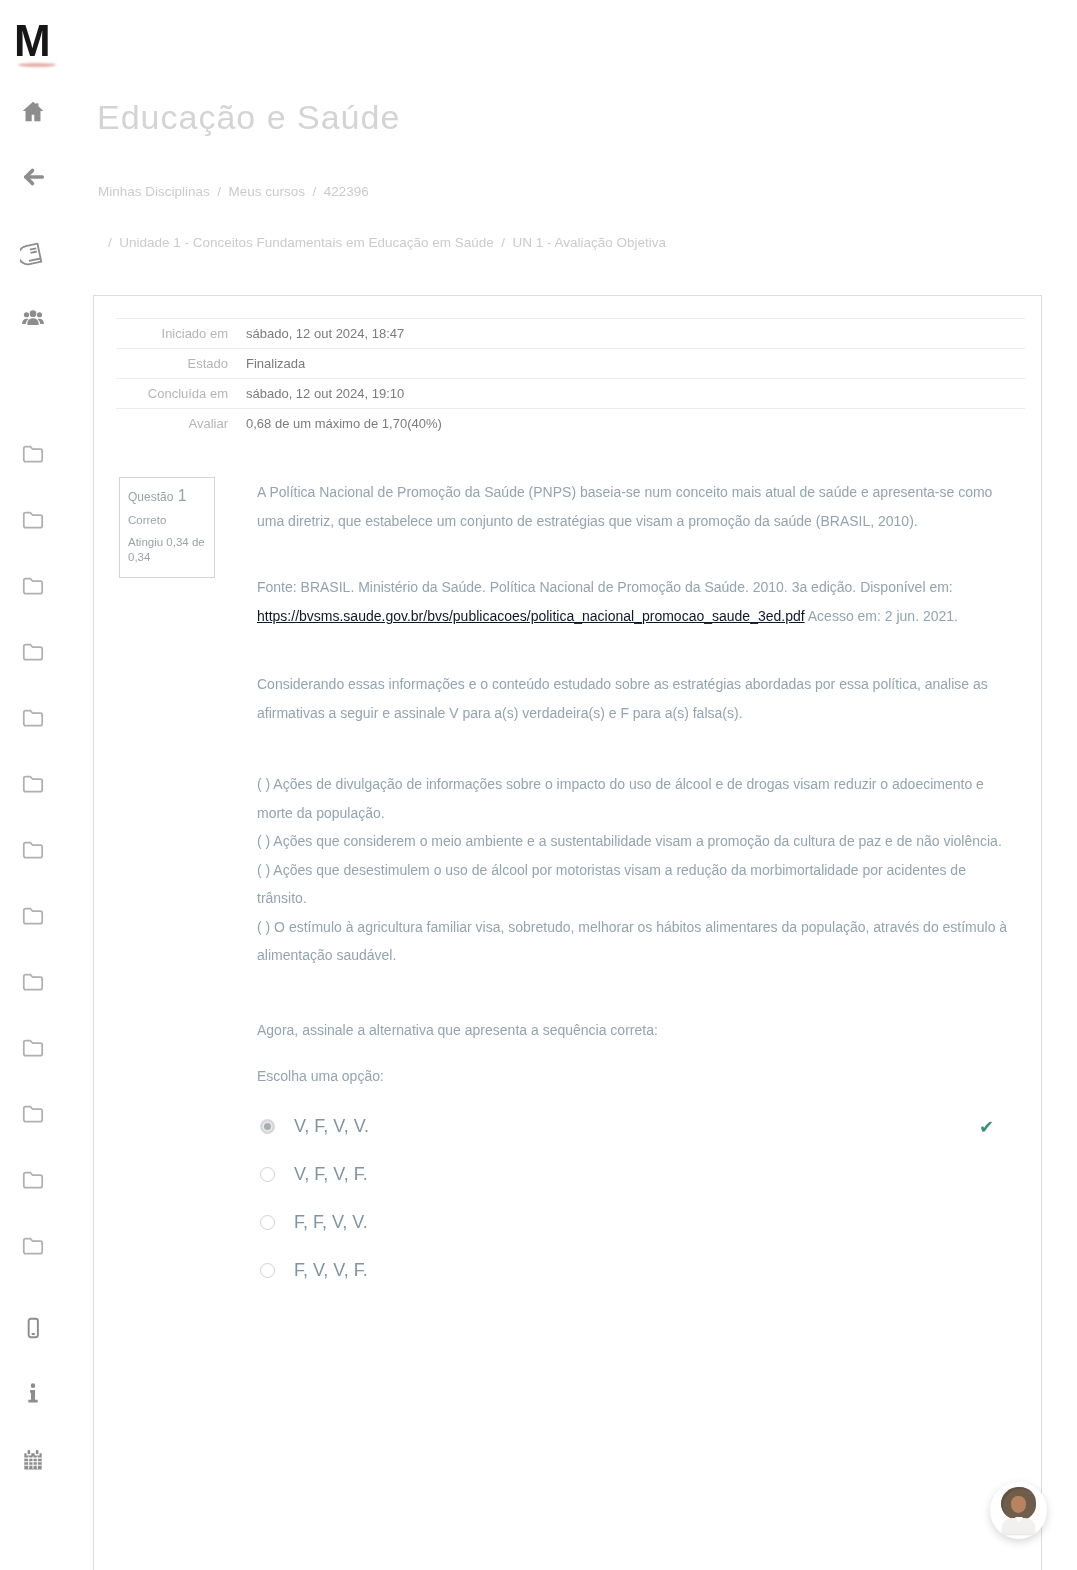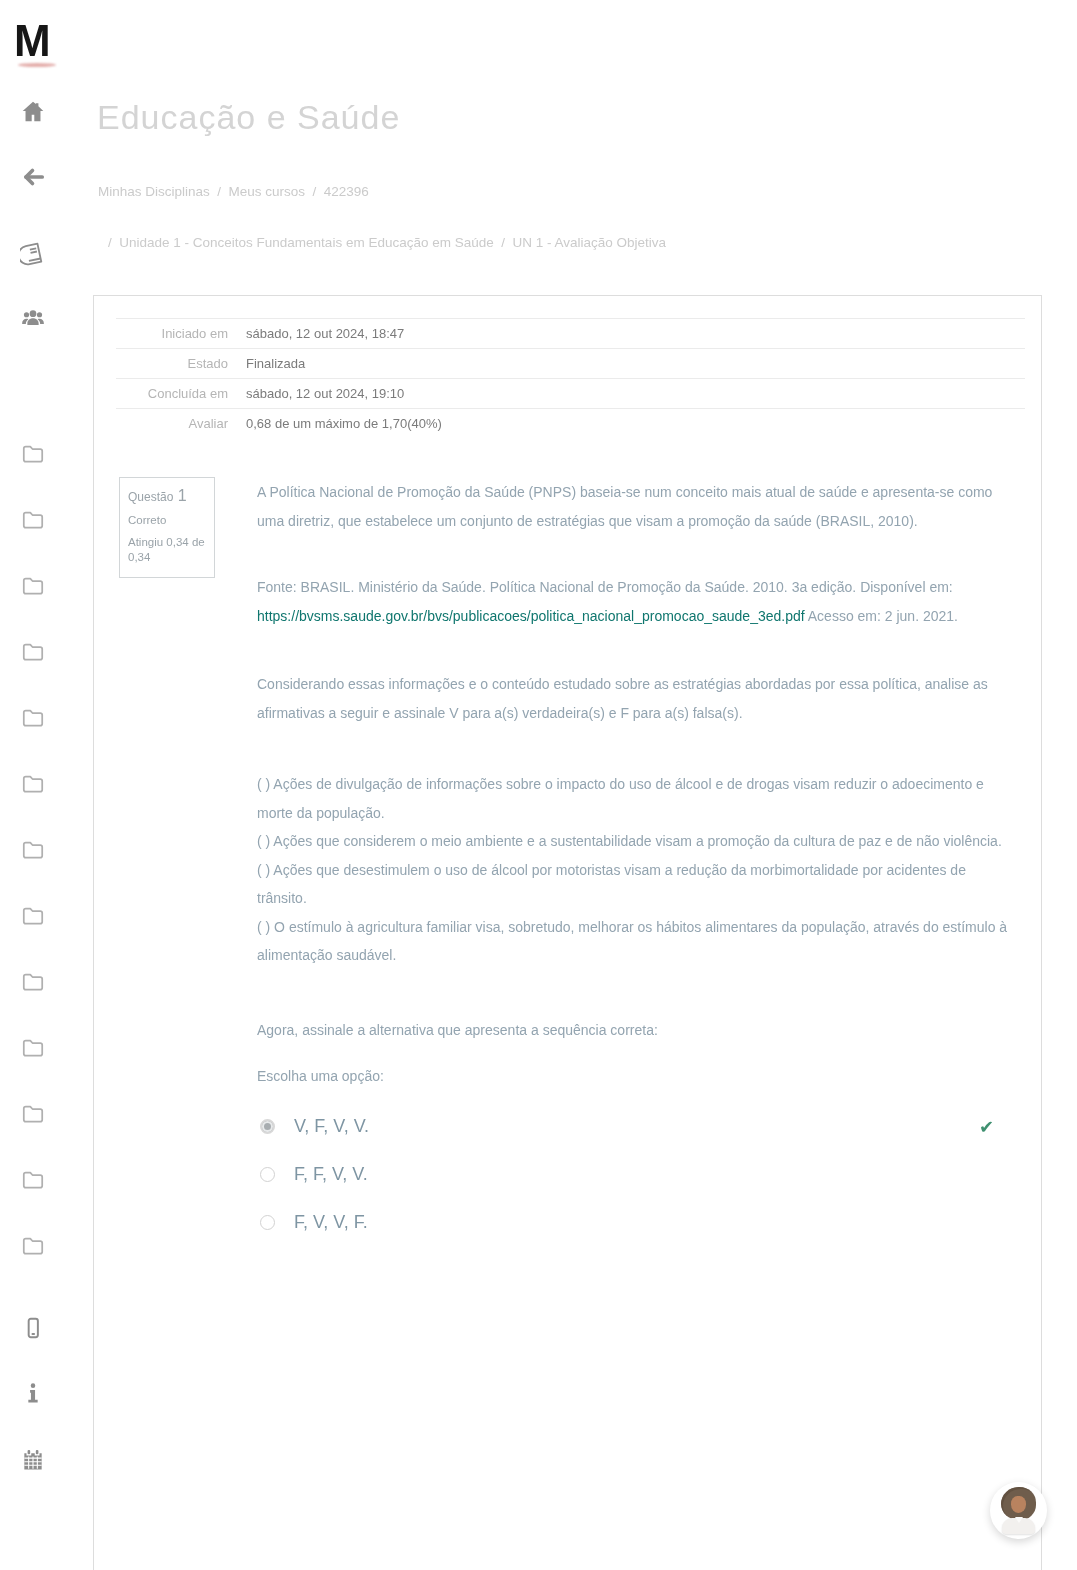--- a/index.html
+++ b/index.html
@@ -46,21 +46,21 @@
   
   .qbody { position:absolute; left:163px; top:182px; width:752px;
            font-size:14px; color:#93a4b0; line-height:28.5px; }
   .qbody p { margin:0; }
   .p-src { margin-top:38px !important; }
   .p-instr { margin-top:40px !important; }
   .statements { margin-top:43px; }
   .statement { margin-bottom:10px; }
   .p-prompt { margin-top:46px !important; }
   .p-choose { margin-top:18px !important; }
-  .src-link { color:#0f766e; cursor:pointer; }
+  .src-link { color:#0f172a; text-decoration:underline; cursor:pointer; }
 
   
   .options { margin-top:12px; }
   .option-row { position:relative; height:48px; display:flex; align-items:center; cursor:pointer; }
   .radio { width:15px; height:15px; border-radius:50%; border:1.5px solid #d2d2d2; background:#fff;
            margin-left:3px; flex:0 0 auto; }
   .option-row.selected .radio { border:2px solid #d8d8d8; background:#a8adb0;
                                 box-shadow:inset 0 0 0 2px #e8eaeb; }
   .option-label { margin-left:19px; font-size:18px; color:#7e95a3; }
   .correct-mark { position:absolute; left:722px; top:10px; font-size:18px; font-weight:bold; color:#3f9070; }
@@ -258,20 +258,24 @@
     <p class="p-choose">Escolha uma opção:</p>
 
     <div class="options">
       <div class="option-row selected">
         <span class="radio"></span>
         <span class="option-label">V, F, V, V.</span>
         <span class="correct-mark">✔</span>
       </div>
       <div class="option-row">
         <span class="radio"></span>
+        <span class="option-label">V, F, V, F.</span>
+      </div>
+      <div class="option-row">
+        <span class="radio"></span>
         <span class="option-label">F, F, V, V.</span>
       </div>
       <div class="option-row">
         <span class="radio"></span>
         <span class="option-label">F, V, V, F.</span>
       </div>
     </div>
   </div>
 </div>
 

